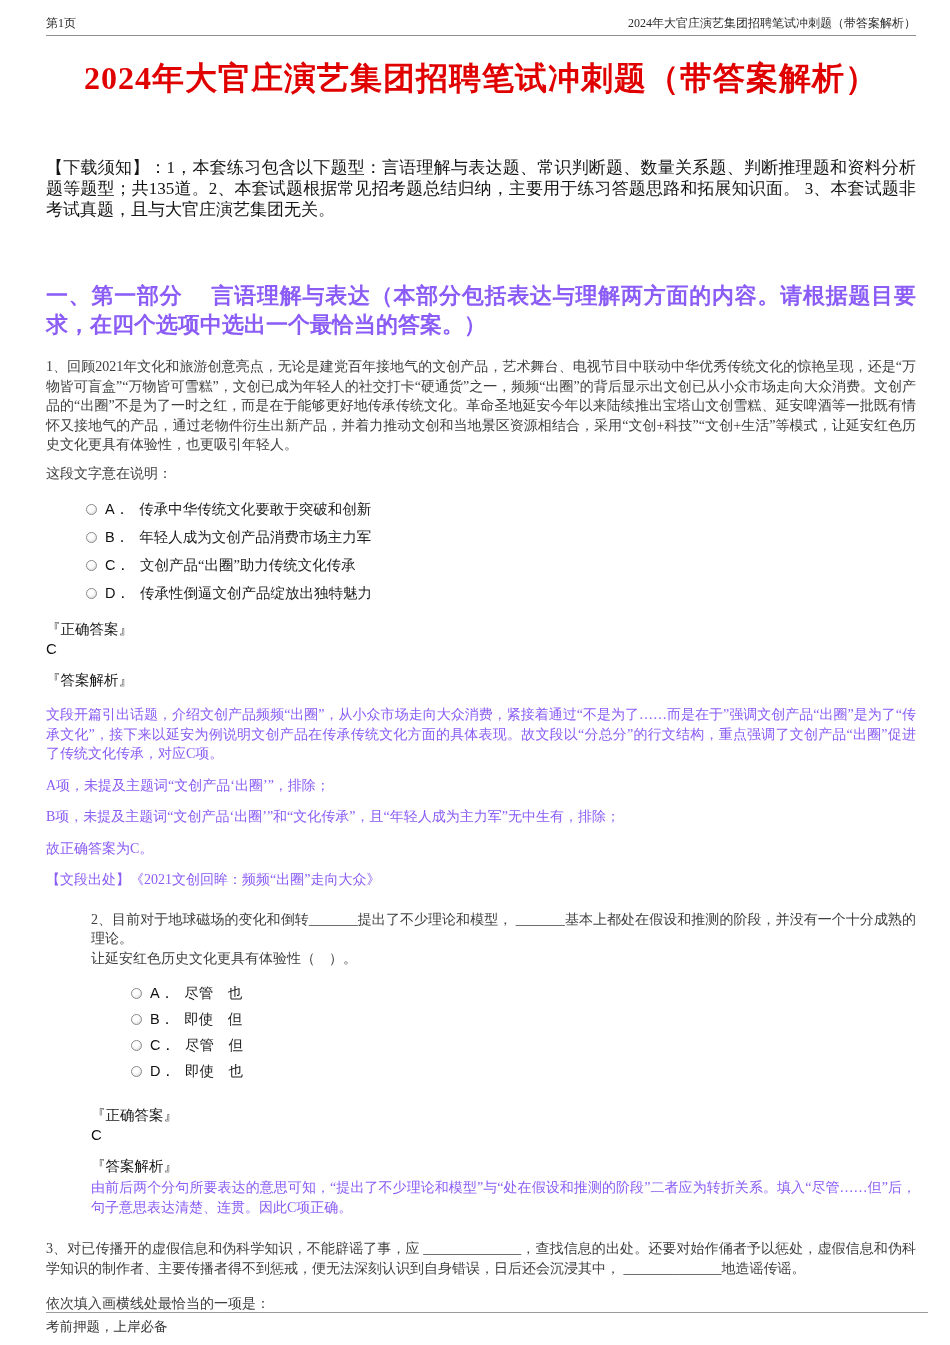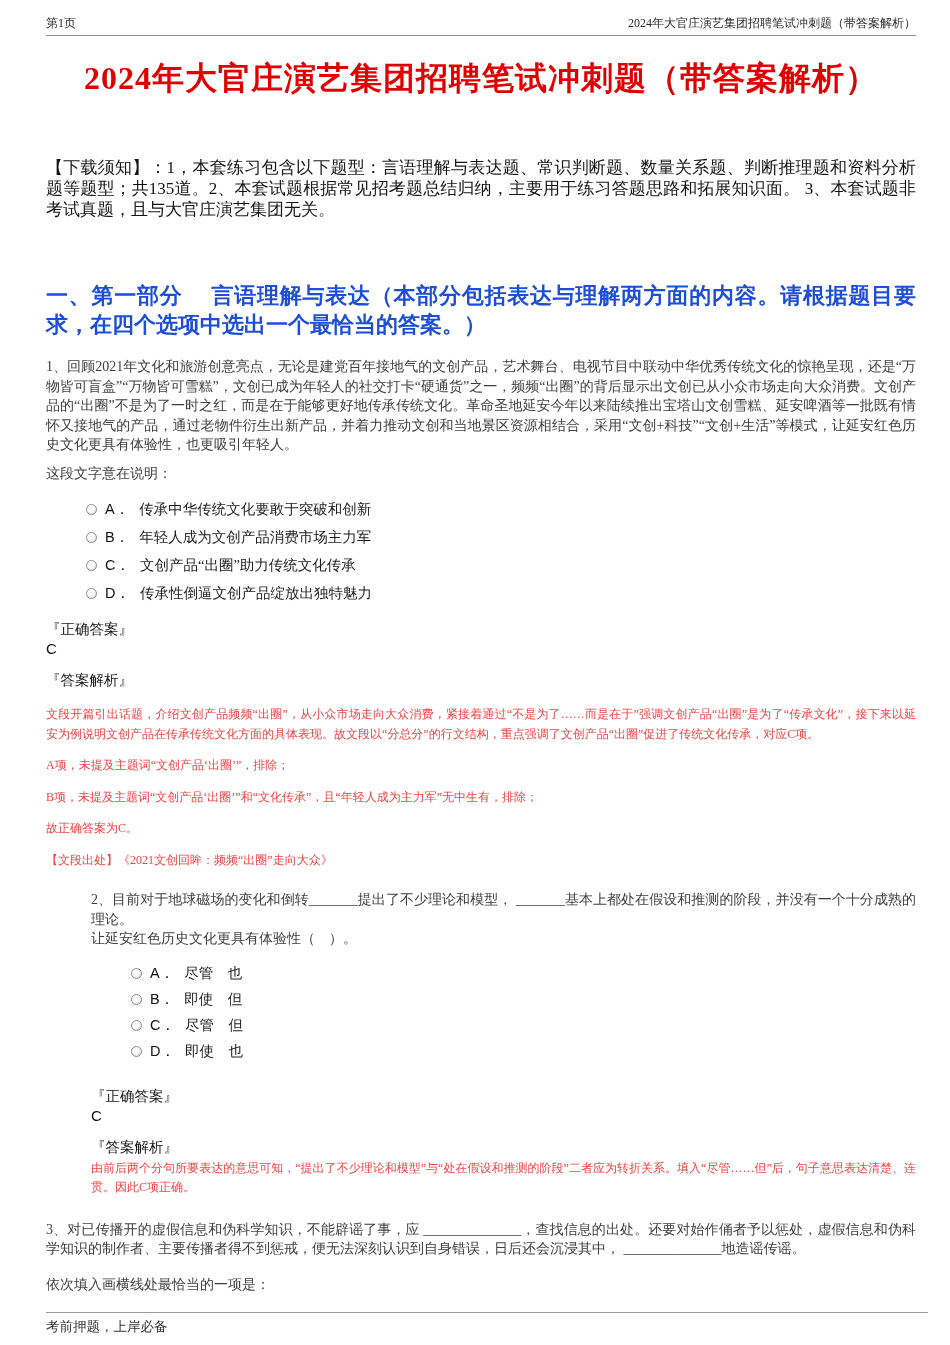--- a/index.html
+++ b/index.html
@@ -12,35 +12,35 @@
   .hdr{display:flex;justify-content:space-between;align-items:flex-end;
        padding-top:15px;padding-bottom:3px;border-bottom:1px solid #8f8f8f;
        font-size:12px;color:#2a2a2a;}
   .hdr .right{font-size:12px;}
   
   .doc-title{margin-top:20px;text-align:center;color:#e00000;font-weight:bold;
              font-size:32px;line-height:44px;letter-spacing:1px;}
   
   .notice{margin-top:57px;font-size:17px;line-height:21px;color:#141414;text-align:justify;}
   
-  .sec-head{margin-top:62px;color:#1d4ed8;font-weight:bold;font-size:22px;line-height:28.5px;text-align:justify;}
+  .sec-head{margin-top:62px;color:#8b5cf6;font-weight:bold;font-size:22px;line-height:28.5px;text-align:justify;}
   
   .q{margin-top:18px;}
   .stem{font-size:14px;line-height:19.5px;color:#3e3e3e;text-align:justify;}
   .prompt{margin-top:9px;font-size:14px;line-height:19.5px;color:#3e3e3e;}
   .prompt.gap{margin-top:16px;}
   .opts{margin:12px 0 0 40px;}
   .opt{display:flex;align-items:center;height:28px;font-size:14.5px;color:#1c1c1c;}
   .opts.tight .opt{height:26px;}
   .radio{width:11px;height:11px;border-radius:50%;border:1px solid #8a8a8a;box-sizing:border-box;
          background:radial-gradient(circle at 35% 30%,#ffffff 40%,#cfcfcf);margin-right:8px;flex:0 0 auto;}
   .opt-letter{font-family:"Liberation Sans","DejaVu Sans",sans-serif;font-size:14.5px;margin-right:10px;color:#111;}
   .ans-label{margin-top:13px;font-size:14.5px;line-height:19px;color:#161616;}
   .ans-value{font-family:"Liberation Sans","DejaVu Sans",sans-serif;font-size:15px;line-height:19px;color:#111;}
-  .para{margin:12px 0 0 0;font-size:12px;line-height:19.5px;text-align:justify;color:#ef4444;}
+  .para{margin:12px 0 0 0;font-size:14px;line-height:19.5px;text-align:justify;color:#8b5cf6;}
   
   .ftr{position:absolute;left:46px;right:22px;bottom:9px;border-top:1px solid #9a9a9a;
        padding-top:5px;display:flex;justify-content:space-between;align-items:baseline;}
   .slogan{font-size:13.5px;color:#333;}
   .docid{font-size:13px;color:#222;}
   .docid .num{font-family:"Liberation Sans","DejaVu Sans",sans-serif;font-size:15.5px;font-weight:bold;color:#000;}
 </style>
 </head>
 <body>
 

